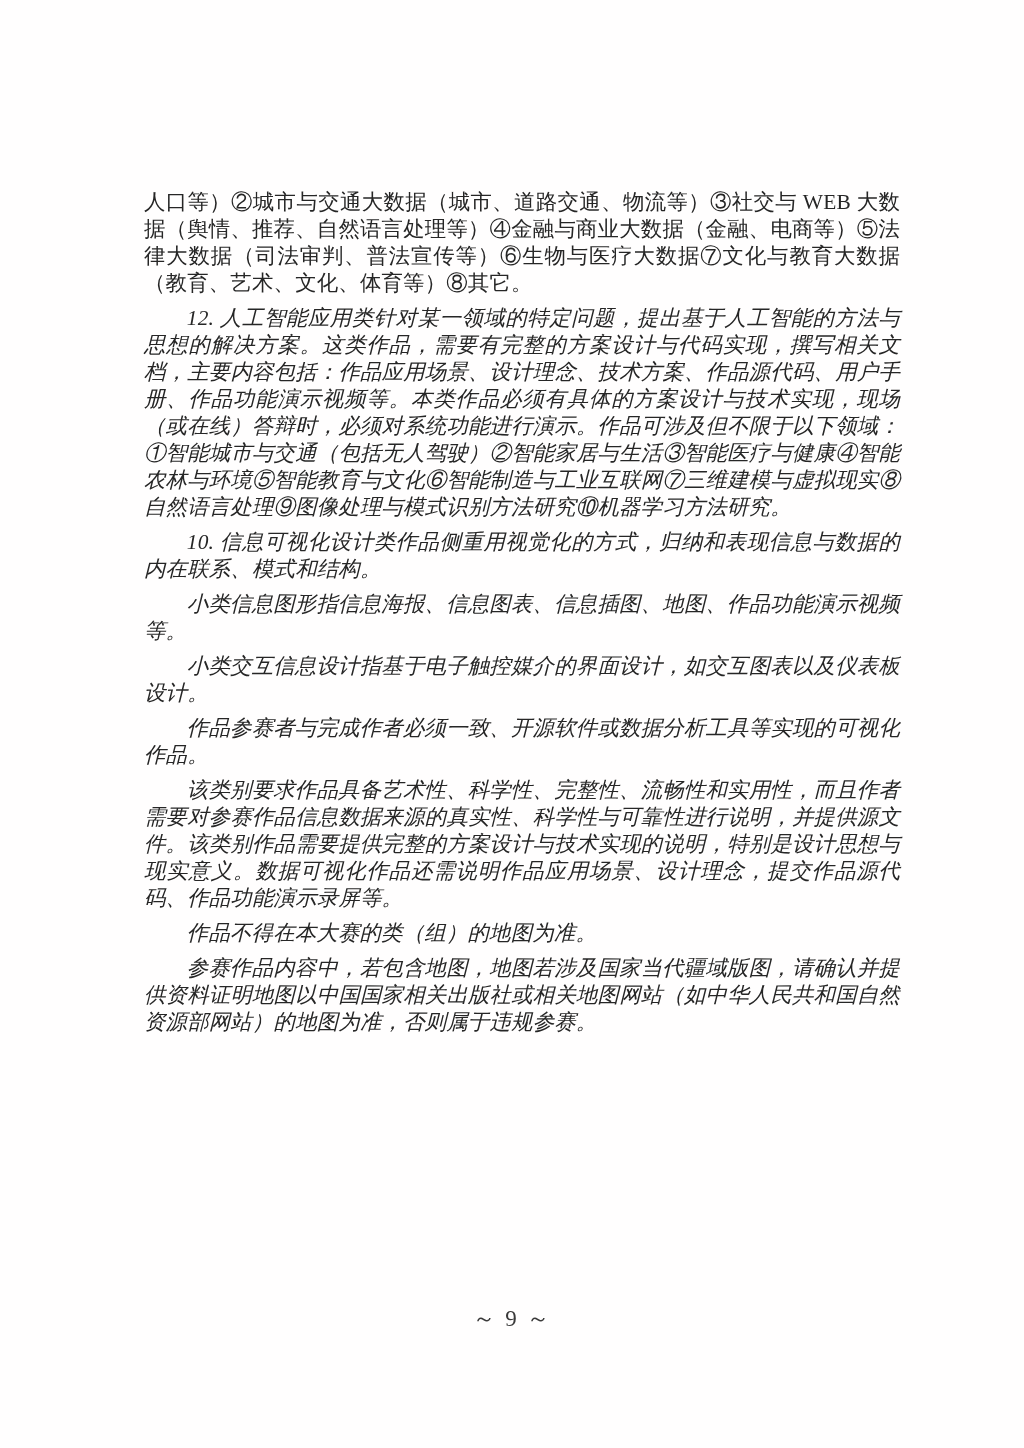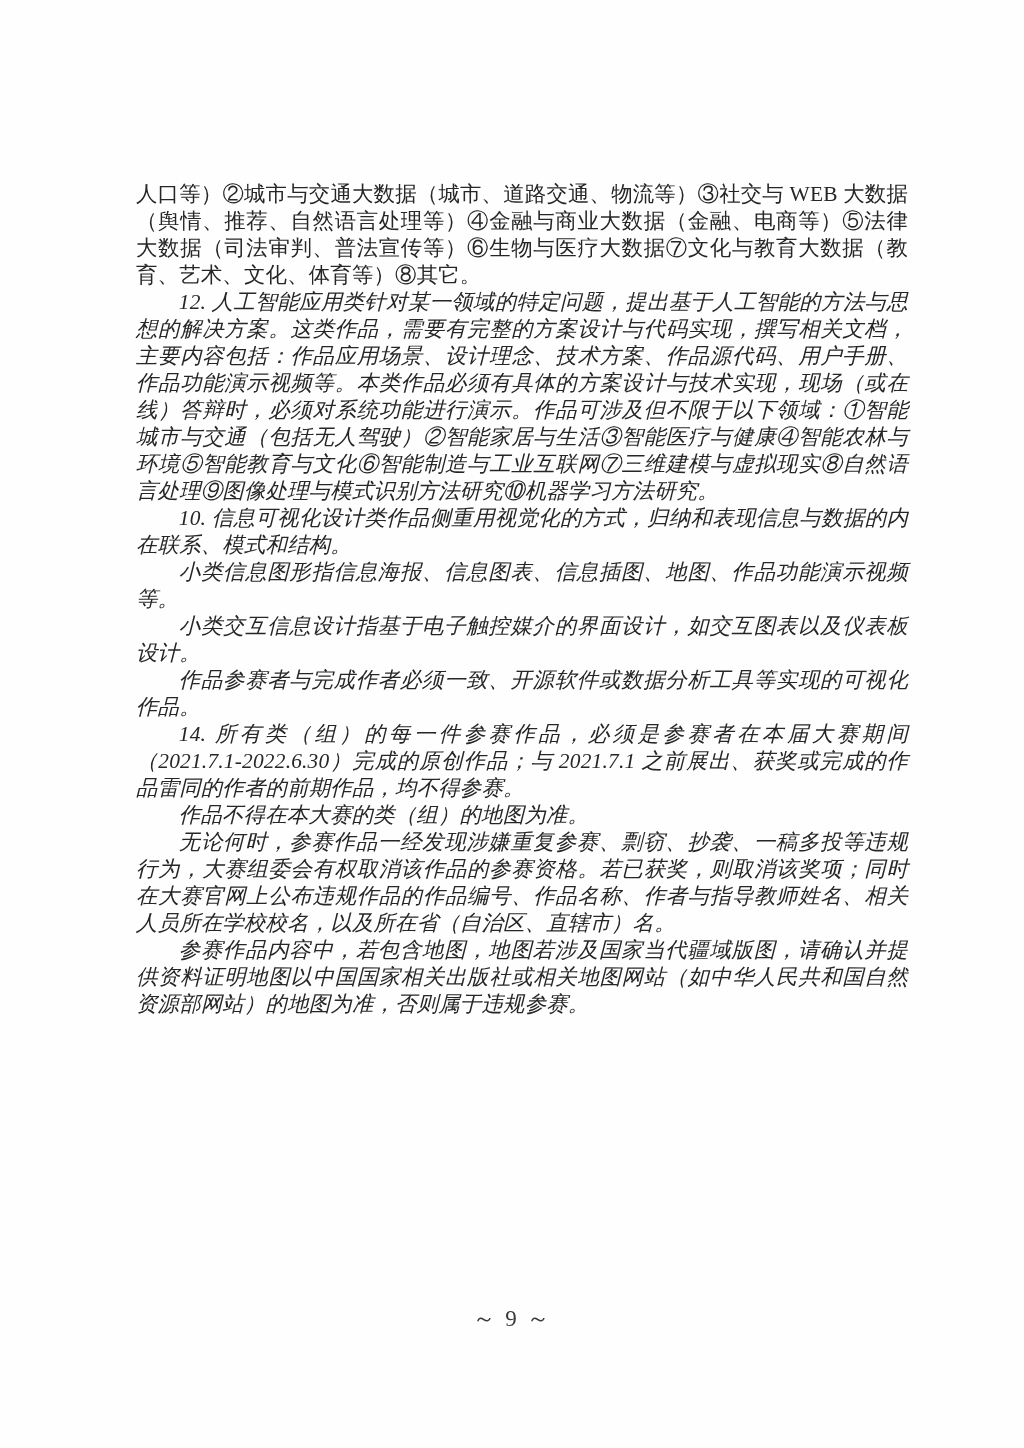--- a/index.html
+++ b/index.html
@@ -25,21 +25,21 @@
     left: 136px;
     top: 181px;
     width: 772px;
     font-size: 21.4px;
     line-height: 27px;
     text-align: justify;
     text-justify: inter-ideograph;
     letter-spacing: 0.2px;
   }
   .text-block p {
-    margin: 0;
+    margin: 8px;
     padding: 0;
   }
   .text-block p.indent {
     text-indent: 2em;
     font-style: italic;
   }
   .page-footer {
     position: absolute;
     top: 1303px;
     left: 0;
@@ -56,23 +56,22 @@
 
 <div class="page">
 
   <div class="text-block">
     <p>人口等）②城市与交通大数据（城市、道路交通、物流等）③社交与 WEB 大数据（舆情、推荐、自然语言处理等）④金融与商业大数据（金融、电商等）⑤法律大数据（司法审判、普法宣传等）⑥生物与医疗大数据⑦文化与教育大数据（教育、艺术、文化、体育等）⑧其它。</p>
     <p class="indent">12. 人工智能应用类针对某一领域的特定问题，提出基于人工智能的方法与思想的解决方案。这类作品，需要有完整的方案设计与代码实现，撰写相关文档，主要内容包括：作品应用场景、设计理念、技术方案、作品源代码、用户手册、作品功能演示视频等。本类作品必须有具体的方案设计与技术实现，现场（或在线）答辩时，必须对系统功能进行演示。作品可涉及但不限于以下领域：①智能城市与交通（包括无人驾驶）②智能家居与生活③智能医疗与健康④智能农林与环境⑤智能教育与文化⑥智能制造与工业互联网⑦三维建模与虚拟现实⑧自然语言处理⑨图像处理与模式识别方法研究⑩机器学习方法研究。</p>
     <p class="indent">10. 信息可视化设计类作品侧重用视觉化的方式，归纳和表现信息与数据的内在联系、模式和结构。</p>
     <p class="indent">小类信息图形指信息海报、信息图表、信息插图、地图、作品功能演示视频等。</p>
     <p class="indent">小类交互信息设计指基于电子触控媒介的界面设计，如交互图表以及仪表板设计。</p>
     <p class="indent">作品参赛者与完成作者必须一致、开源软件或数据分析工具等实现的可视化作品。</p>
-    <p class="indent">14. 所有类（组）的每一件参赛作品，必须是参赛者在本届大赛期间（2021.7.1-2022.6.30）完成的原创作品；与 2021.7.1 之前展出、获奖或完成的作品雷同的作者的前期作品，均不得参赛。</p>
+    <p class="indent">该类别要求作品具备艺术性、科学性、完整性、流畅性和实用性，而且作者需要对参赛作品信息数据来源的真实性、科学性与可靠性进行说明，并提供源文件。该类别作品需要提供完整的方案设计与技术实现的说明，特别是设计思想与现实意义。数据可视化作品还需说明作品应用场景、设计理念，提交作品源代码、作品功能演示录屏等。</p>
     <p class="indent">作品不得在本大赛的类（组）的地图为准。</p>
-    <p class="indent">无论何时，参赛作品一经发现涉嫌重复参赛、剽窃、抄袭、一稿多投等违规行为，大赛组委会有权取消该作品的参赛资格。若已获奖，则取消该奖项；同时在大赛官网上公布违规作品的作品编号、作品名称、作者与指导教师姓名、相关人员所在学校校名，以及所在省（自治区、直辖市）名。</p>
     <p class="indent">参赛作品内容中，若包含地图，地图若涉及国家当代疆域版图，请确认并提供资料证明地图以中国国家相关出版社或相关地图网站（如中华人民共和国自然资源部网站）的地图为准，否则属于违规参赛。</p>
   </div>
 
   <div class="page-footer">
     <span>～ 9 ～</span>
   </div>
 
 </div>
 
 </body></html>

